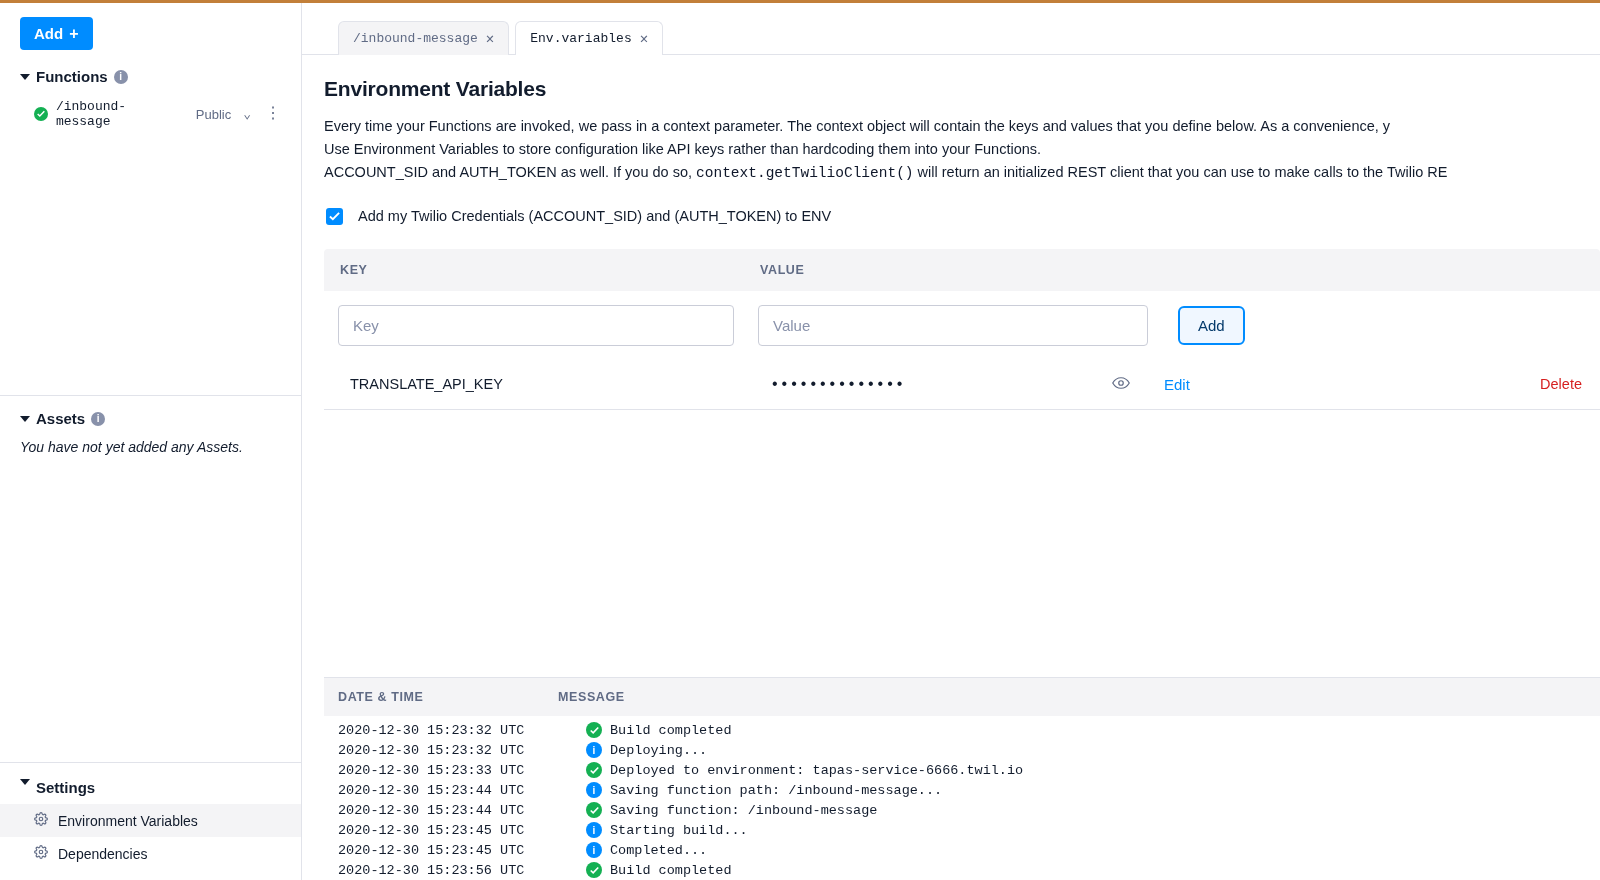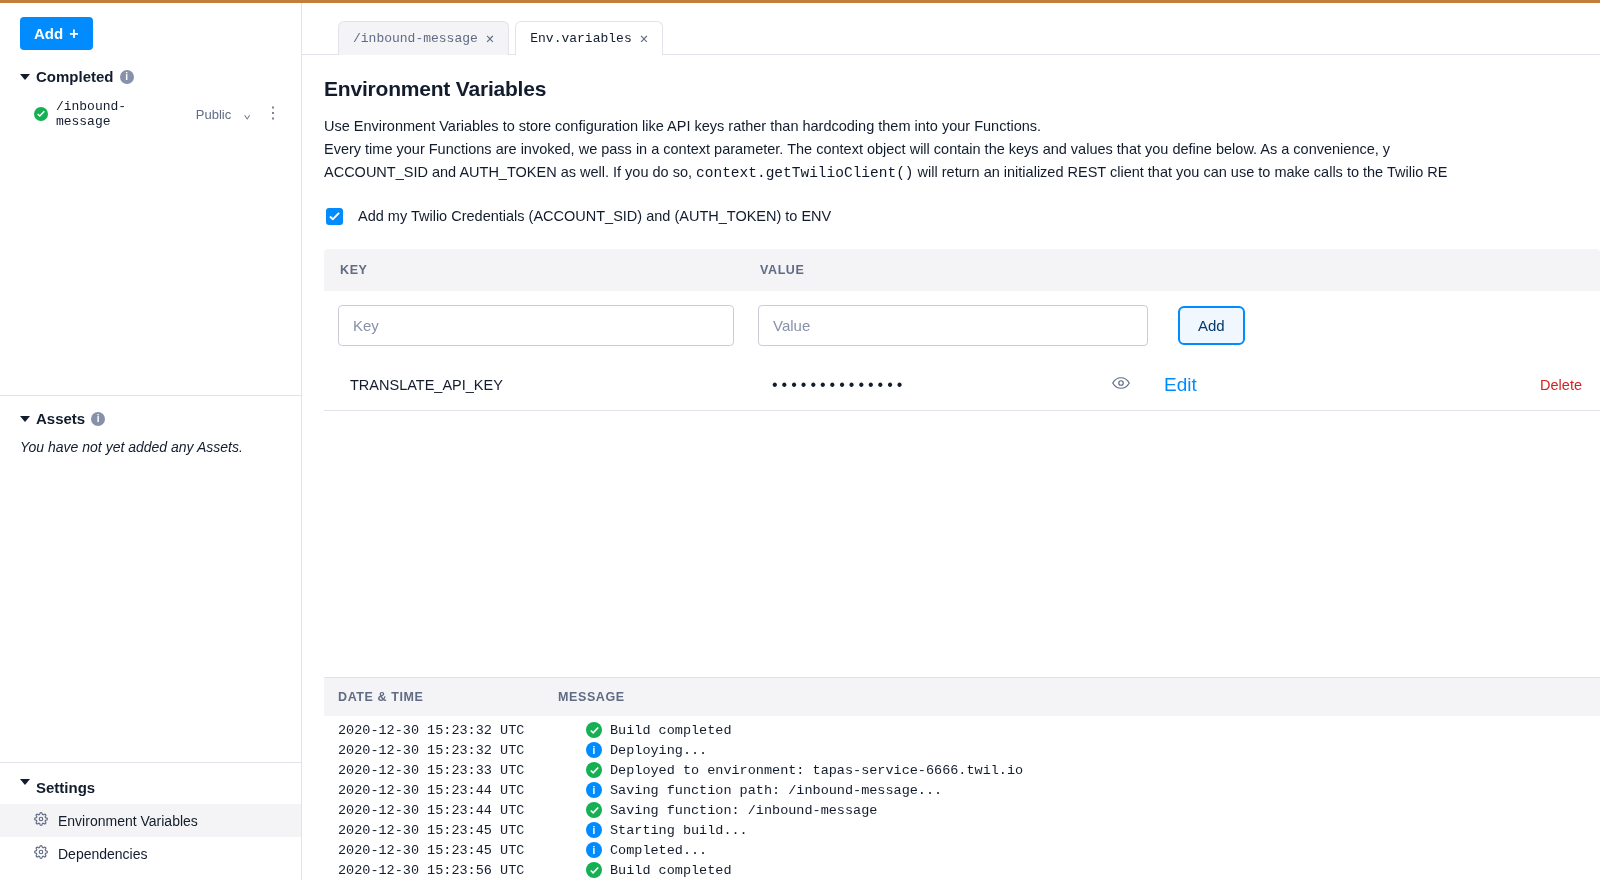--- a/index.html
+++ b/index.html
@@ -53,21 +53,21 @@
   .kv-inputs .col-add-wrap { padding-left: 6px;}
   .txt { width: 100%; border: 1px solid #cacdd8; border-radius: 4px; padding: 11px 14px; font-size: 15px; color: #121c2d; }
   .txt::placeholder { color: #8891aa; }
   .val-input-wrap { flex: 0 0 390px; }
   .add-var { border: 2px solid #008cff; background: #f0f7ff; color: #043a6b; border-radius: 6px; padding: 9px 18px; font-size: 15px; cursor: pointer; font-weight: 500;}
 
   .kv-row { display: flex; align-items: center; padding: 14px 14px; border-bottom: 1px solid #e1e3ea; }
   .kv-row .key { width: 420px; padding-left: 12px; font-size: 14.5px; }
   .kv-row .val { flex: 0 0 360px; padding-left: 14px; letter-spacing: 4px; font-size: 16px;}
   .kv-row .eye { margin-left: -6px; margin-right: 34px; color: #606b85; cursor: pointer; }
-  .kv-row .edit { color: #008cff; cursor: pointer; font-size: 19px; }
+  .kv-row .edit { color: #008cff; cursor: pointer; font-size: 15px; }
   .kv-row .spacer { flex: 1; }
   .kv-row .delete { color: #d61f1f; cursor: pointer; font-size: 14.5px; margin-right: 4px;}
 
   
   .log { border-top: 1px solid #e1e3ea; background: #fff; }
   .log-header { display: flex; background: #f4f4f6; padding: 12px 14px; color: #606b85; font-size: 12.5px; font-weight: 600; letter-spacing: 0.6px; }
   .log-header .dt { width: 220px; }
   .log-rows { font-family: "SFMono-Regular", Consolas, "Liberation Mono", Menlo, monospace; font-size: 13.5px; padding: 4px 0 0 0;}
   .log-row { display: flex; align-items: flex-end; padding: 2px 14px; }
   .log-row .dt { width: 248px; color: #121c2d; }
@@ -85,21 +85,21 @@
   <div class="sidebar">
     <div class="sidebar-top">
       <button class="add-btn">
         <span>Add</span>
         <span class="plus">+</span>
       </button>
     </div>
 
     <div class="section-header">
       <span class="caret"></span>
-      <span>Completed</span>
+      <span>Functions</span>
       <span class="info-dot">i</span>
     </div>
 
     <div id="fn-list">
         <div class="fn-item">
     <span class="status">
       <svg viewBox="0 0 12 12">
               <path d="M1 6 L4.2 9 L11 2" stroke="white" stroke-width="2.2" fill="none"></path>
             </svg>
     </span>
@@ -155,22 +155,22 @@
         </div>
         <div class="tab active">
           <span>Env.variables</span>
           <span class="x">✕</span>
         </div>
       </div>
 
     <div class="content">
       <div class="page-title">Environment Variables</div>
 
+      <div class="desc">Every time your Functions are invoked, we pass in a context parameter. The context object will contain the keys and values that you define below. As a convenience, y</div>
       <div class="desc">Use Environment Variables to store configuration like API keys rather than hardcoding them into your Functions.</div>
-      <div class="desc">Every time your Functions are invoked, we pass in a context parameter. The context object will contain the keys and values that you define below. As a convenience, y</div>
       <div class="desc">
         <span>ACCOUNT_SID and AUTH_TOKEN as well. If you do so, </span>
         <code>context.getTwilioClient()</code>
         <span> will return an initialized REST client that you can use to make calls to the Twilio RE</span>
       </div>
 
       <div class="cred-row">
         <span class="cb">
           <svg viewBox="0 0 12 12">
               <path d="M1 6 L4.2 9 L11 2" stroke="white" stroke-width="2" fill="none"></path>

